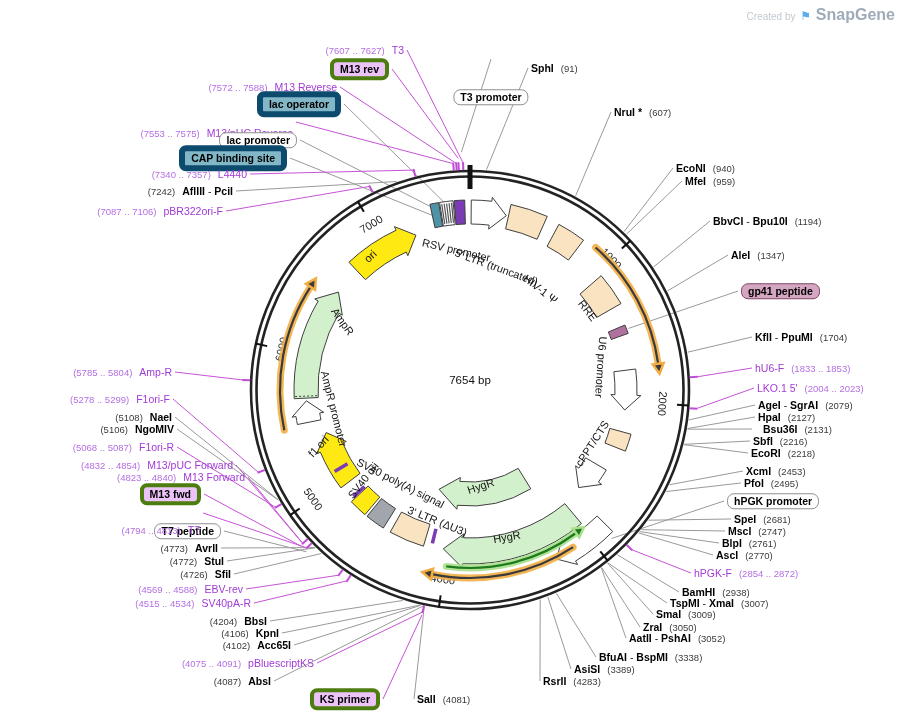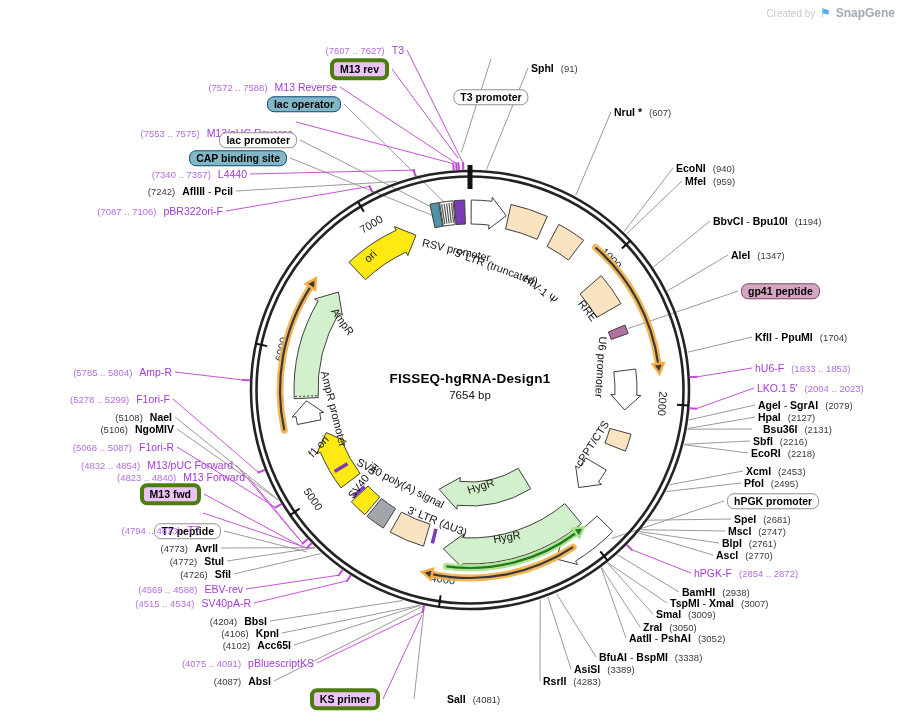--- a/index.html
+++ b/index.html
@@ -8,29 +8,29 @@
   svg{position:absolute;left:0;top:0;}
   .callout{position:absolute;white-space:nowrap;line-height:1;transform:translateY(-50%);font-size:10.5px;}
   .callout .ename{font-weight:bold;color:#000;}
   .callout .dash{font-weight:normal;color:#222;}
   .callout .epos{color:#3a3a3a;font-size:9.5px;}
   .callout.primer .pname{color:#A13AD6;}
   .callout.primer .epos{color:#B46FE3;}
   .gap{display:inline-block;width:7px;}
   .boxlab{border-radius:7px;padding:1.5px 6px;font-size:10.5px;color:#000;}
   .box-white{background:#fff;border:1px solid #8f8f8f;}
-  .box-teal{background:#82B7C7;border:1px solid #0c4a6e;}
+  .box-teal{background:#82B7C7;border:6px solid #0c4a6e;}
   .box-purple{background:#EBC3F7;border:4px solid #4d7c0f;}
   .box-pink{background:#D4A6C2;border:1px solid #7E4663;}
   #title-block{position:absolute;left:320px;top:371px;width:300px;text-align:center;}
   #plasmid-title{font-weight:bold;font-size:13.5px;color:#000;letter-spacing:.2px;}
   #plasmid-size{font-size:11.5px;color:#111;margin-top:3px;}
   #watermark{position:absolute;right:8px;top:6px;font-size:10px;color:#c3c9cf;}
   #watermark .flag{color:#5AACEA;font-size:12px;margin:0 2px;}
-  #watermark .brand{color:#9fabb8;font-weight:bold;font-size:12px;}
+  #watermark .brand{color:#9fabb8;font-weight:bold;font-size:16px;}
 </style>
 </head>
 <body>
 
 <div id="stage">
   <svg id="map" width="903" height="716" viewBox="0 0 903 716">
       <g>
         <line x1="407" y1="50" x2="463.1" y2="163.1" stroke="#C653D6" stroke-width="1"></line>
         <line x1="392" y1="69" x2="458.2" y2="158.3" stroke="#C653D6" stroke-width="1"></line>
         <line x1="340" y1="87" x2="456.2" y2="163.4" stroke="#C653D6" stroke-width="1"></line>
@@ -224,21 +224,21 @@
       <div class="callout " style="top: 555px; left: 716px;"><span class="ename">AscI</span><span class="gap"></span><span class="epos">(2770)</span></div>
       <div class="callout primer" style="top: 573px; left: 694px;"><span class="pname">hPGK-F</span><span class="gap"></span><span class="epos">(2854 .. 2872)</span></div>
       <div class="callout " style="top: 592px; left: 682px;"><span class="ename">BamHI</span><span class="gap"></span><span class="epos">(2938)</span></div>
       <div class="callout " style="top: 603px; left: 670px;"><span class="ename"><span class="ename">TspMI</span><span class="dash">  -  </span><span class="ename">XmaI</span></span><span class="gap"></span><span class="epos">(3007)</span></div>
       <div class="callout " style="top: 614px; left: 656px;"><span class="ename">SmaI</span><span class="gap"></span><span class="epos">(3009)</span></div>
       <div class="callout " style="top: 627px; left: 643px;"><span class="ename">ZraI</span><span class="gap"></span><span class="epos">(3050)</span></div>
       <div class="callout " style="top: 638px; left: 629px;"><span class="ename"><span class="ename">AatII</span><span class="dash">  -  </span><span class="ename">PshAI</span></span><span class="gap"></span><span class="epos">(3052)</span></div>
       <div class="callout " style="top: 657px; left: 599px;"><span class="ename"><span class="ename">BfuAI</span><span class="dash">  -  </span><span class="ename">BspMI</span></span><span class="gap"></span><span class="epos">(3338)</span></div>
       <div class="callout " style="top: 669px; left: 574px;"><span class="ename">AsiSI</span><span class="gap"></span><span class="epos">(3389)</span></div>
       <div class="callout " style="top: 681px; left: 543px;"><span class="ename">RsrII</span><span class="gap"></span><span class="epos">(4283)</span></div>
-      <div class="callout " style="top: 699px; left: 417px; margin-left: 30px;"><span class="ename">SalI</span><span class="gap"></span><span class="epos">(4081)</span></div>
+      <div class="callout " style="top: 699px; left: 417px;"><span class="ename">SalI</span><span class="gap"></span><span class="epos">(4081)</span></div>
       <div class="callout  boxlab box-purple" style="top: 699px; right: 523px;"><span class="ename">KS primer</span></div>
       <div class="callout " style="top: 681px; right: 632px;"><span class="epos">(4087)</span><span class="gap"></span><span class="ename">AbsI</span></div>
       <div class="callout primer" style="top: 663px; right: 589px;"><span class="epos">(4075 .. 4091)</span><span class="gap"></span><span class="pname">pBluescriptKS</span></div>
       <div class="callout " style="top: 645px; right: 612px;"><span class="epos">(4102)</span><span class="gap"></span><span class="ename">Acc65I</span></div>
       <div class="callout " style="top: 633px; right: 624px;"><span class="epos">(4106)</span><span class="gap"></span><span class="ename">KpnI</span></div>
       <div class="callout " style="top: 621px; right: 636px;"><span class="epos">(4204)</span><span class="gap"></span><span class="ename">BbsI</span></div>
       <div class="callout primer" style="top: 603px; right: 652px;"><span class="epos">(4515 .. 4534)</span><span class="gap"></span><span class="pname">SV40pA-R</span></div>
       <div class="callout primer" style="top: 589px; right: 660px; margin-left: 9px;"><span class="epos">(4569 .. 4588)</span><span class="gap"></span><span class="pname">EBV-rev</span></div>
       <div class="callout " style="top: 574px; right: 672px;"><span class="epos">(4726)</span><span class="gap"></span><span class="ename">SfiI</span></div>
       <div class="callout " style="top: 561px; right: 679px;"><span class="epos">(4772)</span><span class="gap"></span><span class="ename">StuI</span></div>
@@ -248,21 +248,20 @@
       <div class="callout  boxlab box-purple" style="top: 494px; right: 702px;"><span class="ename">M13 fwd</span></div>
       <div class="callout primer" style="top: 477px; right: 658px;"><span class="epos">(4823 .. 4840)</span><span class="gap"></span><span class="pname">M13 Forward</span></div>
       <div class="callout primer" style="top: 465px; right: 670px;"><span class="epos">(4832 .. 4854)</span><span class="gap"></span><span class="pname">M13/pUC Forward</span></div>
       <div class="callout primer" style="top: 447px; right: 729px;"><span class="epos">(5068 .. 5087)</span><span class="gap"></span><span class="pname">F1ori-R</span></div>
       <div class="callout " style="top: 429px; right: 729px;"><span class="epos">(5106)</span><span class="gap"></span><span class="ename">NgoMIV</span></div>
       <div class="callout " style="top: 417px; right: 731px;"><span class="epos">(5108)</span><span class="gap"></span><span class="ename">NaeI</span></div>
       <div class="callout primer" style="top: 399px; right: 733px;"><span class="epos">(5278 .. 5299)</span><span class="gap"></span><span class="pname">F1ori-F</span></div>
       <div class="callout primer" style="top: 372px; right: 731px;"><span class="epos">(5785 .. 5804)</span><span class="gap"></span><span class="pname">Amp-R</span></div>
     </div>
   <div id="title-block">
-    <div id="plasmid-title">FISSEQ-hgRNA-Design1</div>
     <div id="plasmid-size">7654 bp</div>
   </div>
   <div id="watermark">
     <span>Created by</span>
     <span class="flag">⚑</span>
     <span class="brand">SnapGene</span>
   </div>
 </div>
 
 </body></html>

